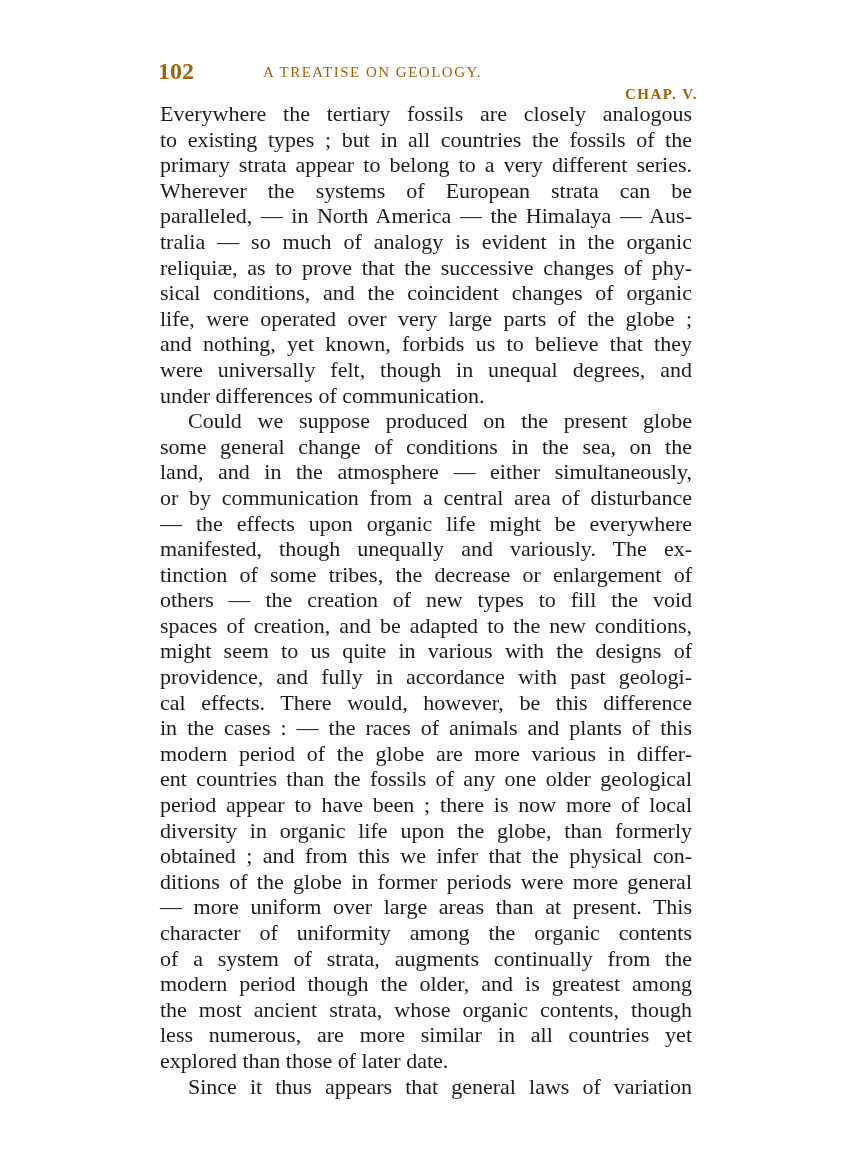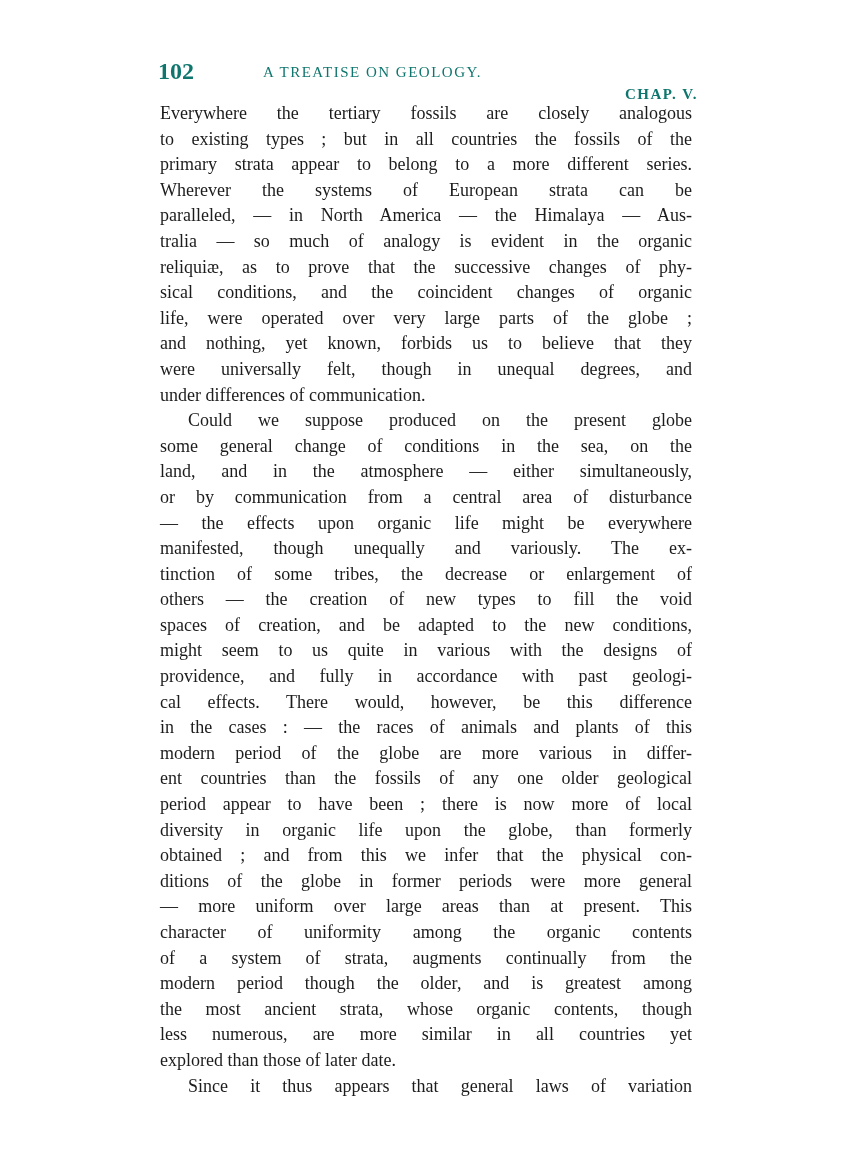--- a/index.html
+++ b/index.html
@@ -1,48 +1,48 @@
 <!DOCTYPE html>
 <html><head>
 <meta charset="utf-8">
 <style>
   html, body { margin: 0; padding: 0; background: #ffffff; }
   body { width: 850px; height: 1150px; position: relative; overflow: hidden; }
   .page { position: absolute; left: 0; top: 0; width: 850px; height: 1150px; background: #ffffff; }
   .header {
     position: absolute; left: 158px; top: 58px; width: 540px; height: 32px;
-    font-family: "Liberation Serif", serif; color: #0f766e;
+    font-family: "Liberation Serif", serif; color: #a16207;
   }
   .page-number { position: absolute; left: 0; top: 0; font-size: 24px; font-weight: bold; }
   .running-title { position: absolute; left: 105px; top: 6px; font-size: 15px; font-weight: normal; letter-spacing: 1.5px; font-variant: small-caps; }
   .chapter { position: absolute; right: 0; top: 6px; font-size: 15px; font-weight: bold; letter-spacing: 1.5px; font-variant: small-caps; margin-top: 22px; }
   .body-text {
     position: absolute; left: 160px; top: 101px; width: 532px;
-    font-family: "Liberation Serif", serif; font-size: 18px; line-height: 25.6px;
+    font-family: "Liberation Serif", serif; font-size: 22px; line-height: 25.6px;
     color: #1c1c1c;
   }
   .line { display: block; text-align: justify; text-align-last: justify; white-space: nowrap; height: 25.6px; overflow: visible; }
   .line span { display: inline; }
   .line.last { text-align-last: left; }
   .line.indent { padding-left: 28px; }
 </style>
 </head>
 <body>
 
 <div class="page">
   <div class="header">
     <span class="page-number">102</span>
     <span class="running-title">A TREATISE ON GEOLOGY.</span>
     <span class="chapter">CHAP. V.</span>
   </div>
 
   <div class="body-text" id="body-text">
       <div class="line"><span>Everywhere the tertiary fossils are closely analogous</span></div>
       <div class="line"><span>to existing types ; but in all countries the fossils of the</span></div>
-      <div class="line"><span>primary strata appear to belong to a more different series.</span></div>
+      <div class="line"><span>primary strata appear to belong to a very different series.</span></div>
       <div class="line"><span>Wherever the systems of European strata can be</span></div>
       <div class="line"><span>paralleled, — in North America — the Himalaya — Aus-</span></div>
       <div class="line"><span>tralia — so much of analogy is evident in the organic</span></div>
       <div class="line"><span>reliquiæ, as to prove that the successive changes of phy-</span></div>
       <div class="line"><span>sical conditions, and the coincident changes of organic</span></div>
       <div class="line"><span>life, were operated over very large parts of the globe ;</span></div>
       <div class="line"><span>and nothing, yet known, forbids us to believe that they</span></div>
       <div class="line"><span>were universally felt, though in unequal degrees, and</span></div>
       <div class="line last"><span>under differences of communication.</span></div>
       <div class="line indent"><span>Could we suppose produced on the present globe</span></div>

